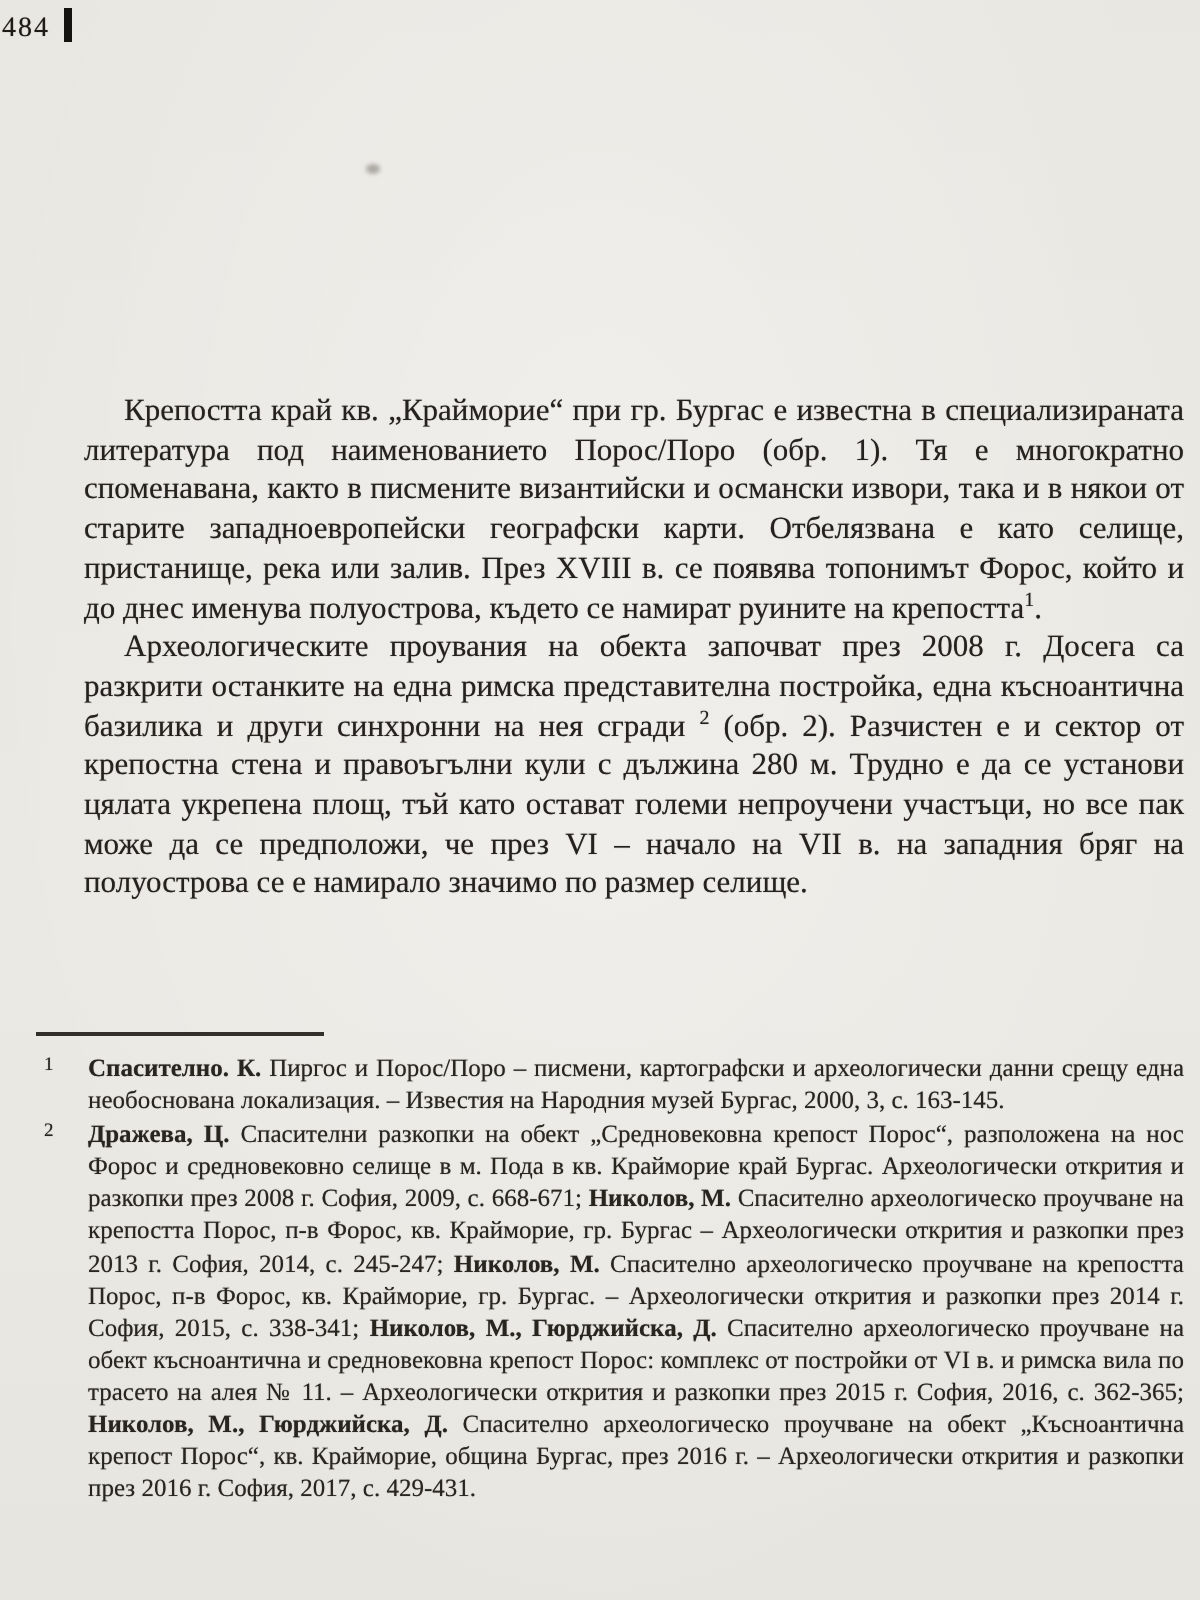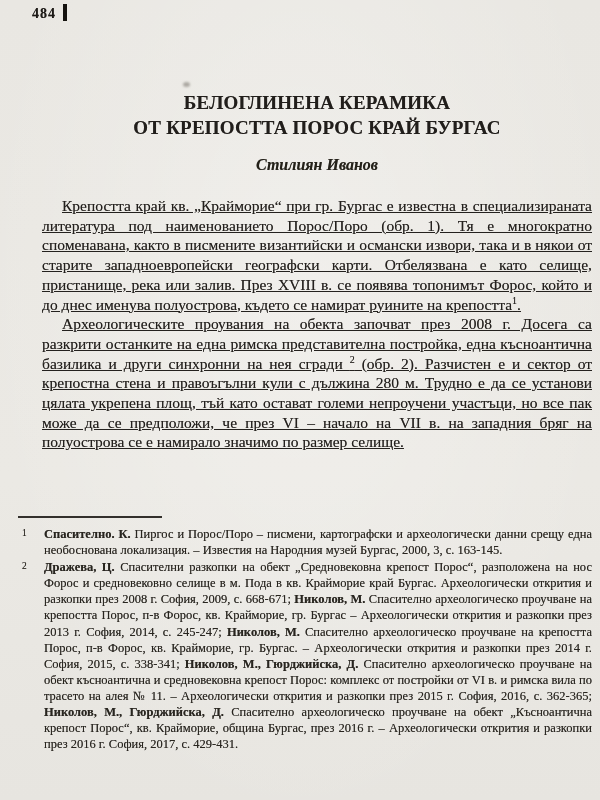--- a/index.html
+++ b/index.html
@@ -12,35 +12,35 @@
     overflow: hidden;
   }
   .page {
     position: absolute; inset: 0;
     background:
       radial-gradient(ellipse at 50% 35%, rgba(255,255,255,0.30), rgba(255,255,255,0) 75%),
       linear-gradient(180deg, #e9e7e2 0%, #ebe9e4 60%, #e7e5e0 100%);
     text-shadow: 0 0 0.5px rgba(38,35,32,0.55);
   }
   .pagehead { position: absolute; top: 4px; left: 1px; }
-  .pagenum { font-size: 14px; font-weight: 700; letter-spacing: 1px; color: #1d1a17; padding-left: 31px; }
+  .pagenum { font-size: 14px; font-weight: 400; letter-spacing: 1px; color: #1d1a17; }
   .pagenum-bar {
     display: inline-block; width: 4px; height: 17px;
     background: #15130f; margin-left: 7px; vertical-align: -3px;
   }
   .speck {
     position: absolute; left: 183px; top: 82px; width: 7px; height: 5px;
     background: rgba(120,115,108,0.55); border-radius: 50%; filter: blur(1px);
   }
   .titleblock { position: absolute; top: 90px; left: 42px; width: 550px; text-align: center; }
   .title { font-size: 19px; line-height: 25px; font-weight: 700; margin: 0; letter-spacing: 0.2px; color: #211e1b; }
   .author { margin-top: 16px; font-size: 16px; font-weight: 700; font-style: italic; color: #242119; }
   .bodytext {
     position: absolute; top: 196px; left: 42px; width: 550px;
-    font-size: 15.5px; line-height: 19.7px; text-align: justify; color: #24211e; text-decoration: underline;
+    font-size: 15.5px; line-height: 19.7px; text-align: justify; color: #24211e;
   }
   .bodytext p { margin: 0; text-indent: 20px; }
   .bodytext sup { font-size: 10px; line-height: 0; }
   .fnrule { position: absolute; top: 516px; left: 18px; width: 144px; height: 2px; background: #33302c; }
   .footnotes {
     position: absolute; top: 526px; left: 20px; width: 572px;
     font-size: 12.5px; line-height: 16.1px; text-align: justify; color: #28251f;
   }
   .footnote { position: relative; padding-left: 24px; margin: 0 0 1px 0; }
   .fn-marker { position: absolute; left: 2px; top: -1px; font-size: 9.5px; }
@@ -50,24 +50,20 @@
 <body>
 
 <div class="page">
 
   <div class="pagehead">
     <span class="pagenum">484</span><span class="pagenum-bar"></span>
   </div>
 
   <div class="speck"></div>
 
-  <div class="titleblock">
-    <h1 class="title"><span>БЕЛОГЛИНЕНА КЕРАМИКА</span><br><span>ОТ КРЕПОСТТА ПОРОС КРАЙ БУРГАС</span></h1>
-    <div class="author">Стилиян Иванов</div>
-  </div>
 
   <div class="bodytext">
     <p><span>Крепостта край кв. „Крайморие“ при гр. Бургас е известна в специализираната литература под наименованието Порос/Поро (обр. 1). Тя е многократно споменавана, както в писмените византийски и османски извори, така и в някои от старите западноевропейски географски карти. Отбелязвана е като селище, пристанище, река или залив. През XVIII в. се появява топонимът Форос, който и до днес именува полуострова, където се намират руините на крепостта</span><sup>1</sup><span>.</span></p>
     <p><span>Археологическите проувания на обекта започват през 2008 г. Досега са разкрити останките на една римска представителна постройка, една късноантична базилика и други синхронни на нея сгради </span><sup>2</sup><span> (обр. 2). Разчистен е и сектор от крепостна стена и правоъгълни кули с дължина 280 м. Трудно е да се установи цялата укрепена площ, тъй като остават големи непроучени участъци, но все пак може да се предположи, че през VI – начало на VII в. на западния бряг на полуострова се е намирало значимо по размер селище.</span></p>
   </div>
 
   <div class="fnrule"></div>
 
   <div class="footnotes">
     <div class="footnote">

